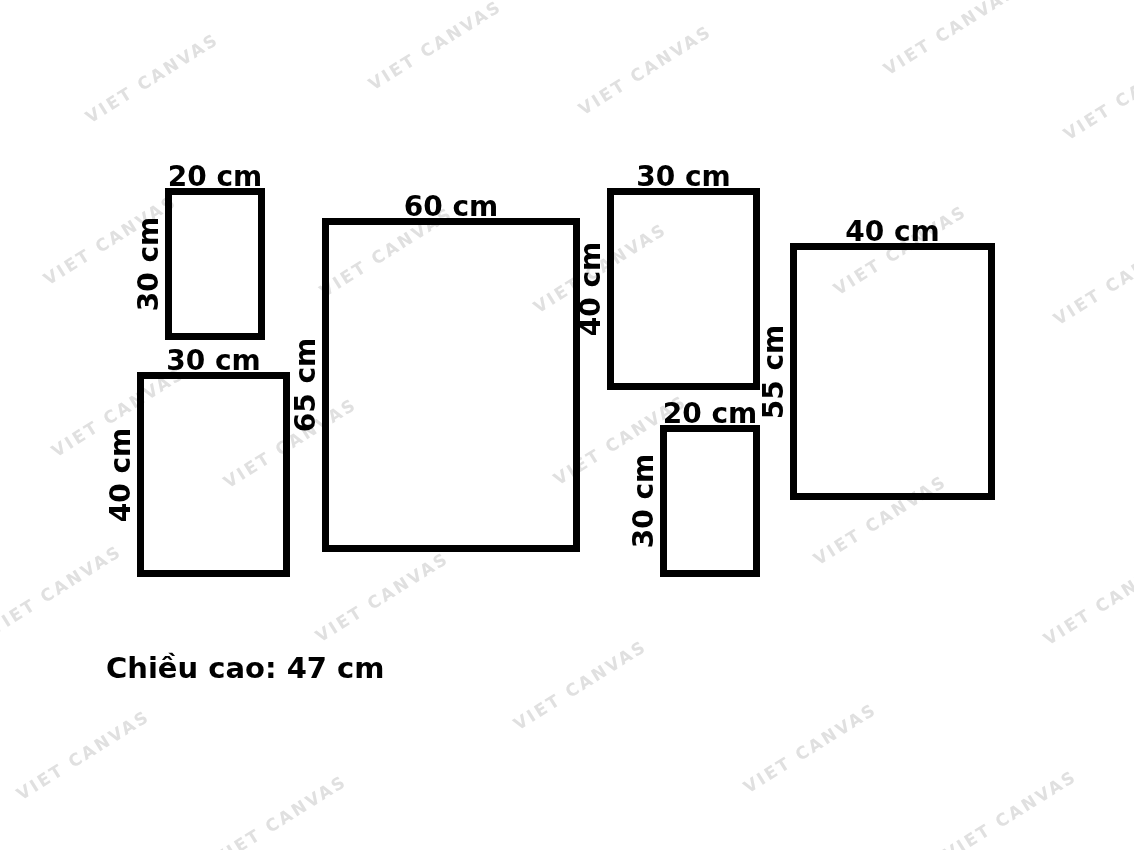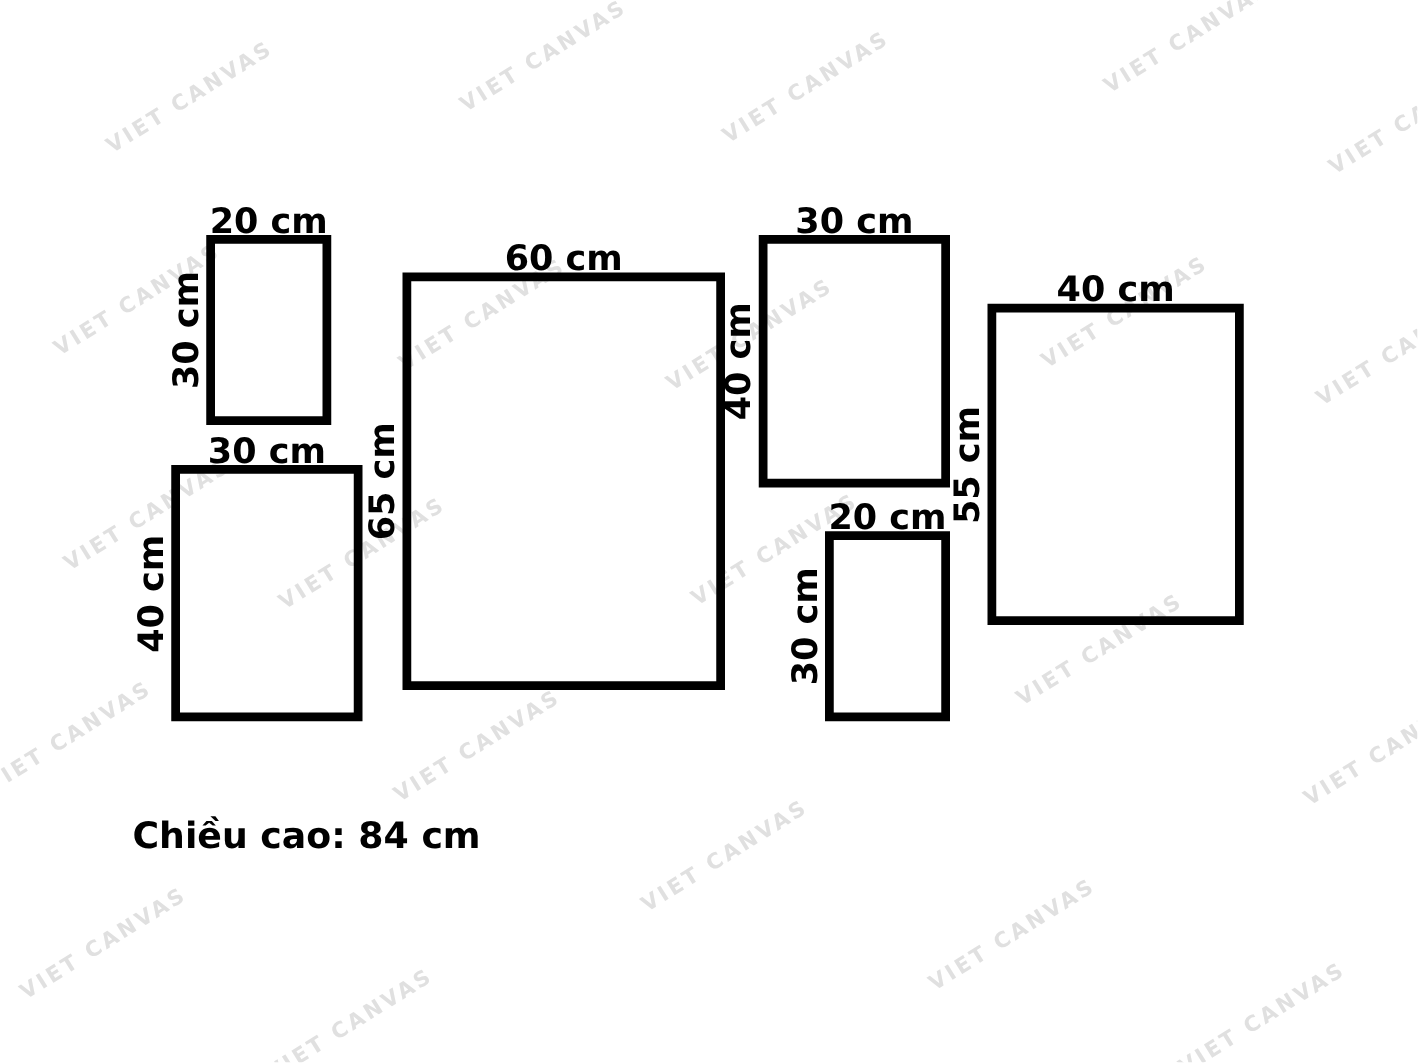--- a/index.html
+++ b/index.html
@@ -133,15 +133,15 @@
         </div>
       </div>
       <div class="frame" style="left: 790px; top: 243px; width: 205px; height: 257px; border-color: rgb(0, 0, 0);">
         <div class="top-label">40 cm</div>
         <div class="side-label-box">
           <span>55 cm</span>
         </div>
       </div>
     </div>
   <div id="caption">
-    <div>Chiều cao: 84 cm</div>
+    <div>Chiều cao: 47 cm</div>
   </div>
 </div>
 
 </body></html>

